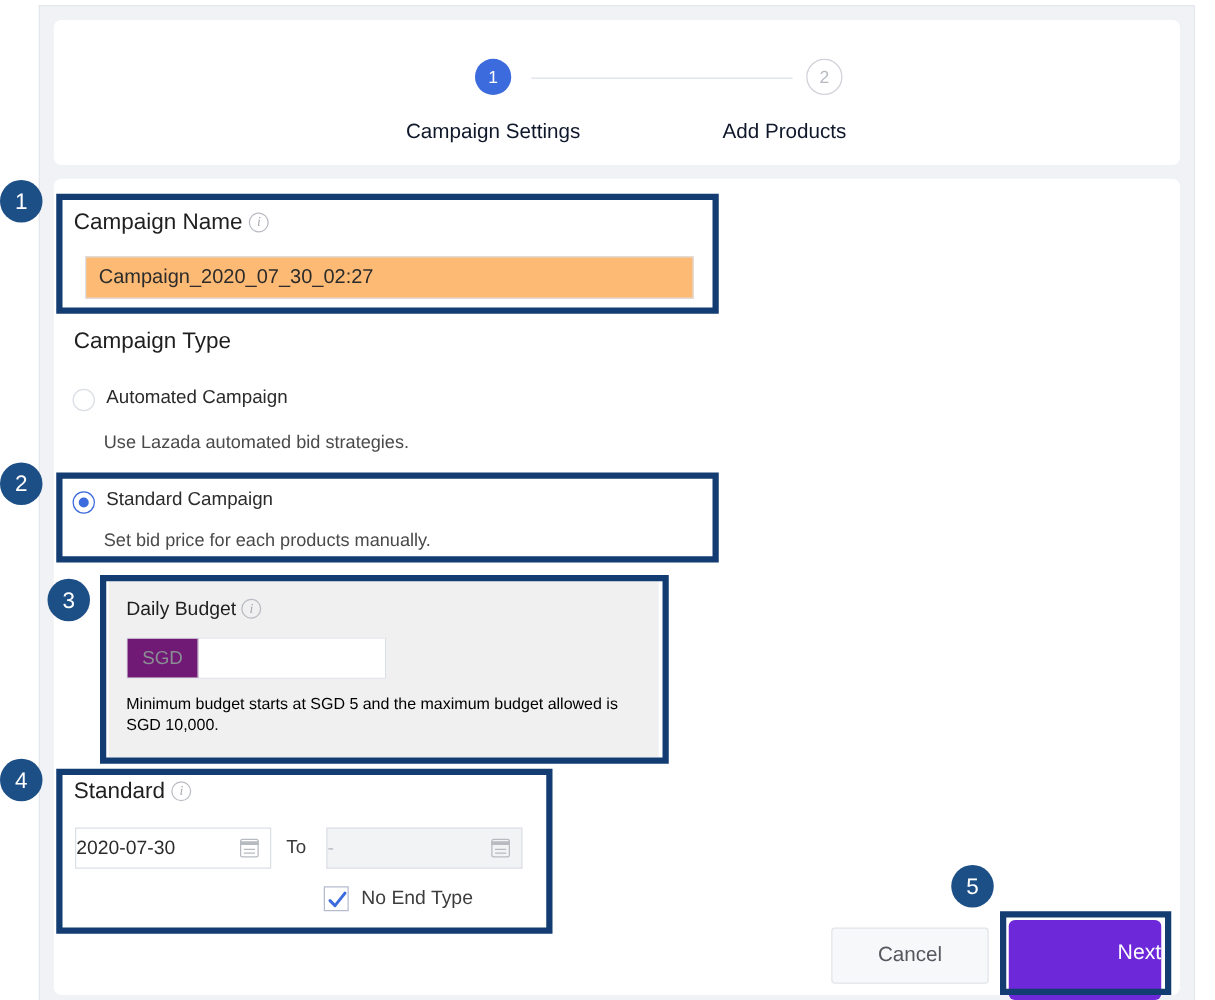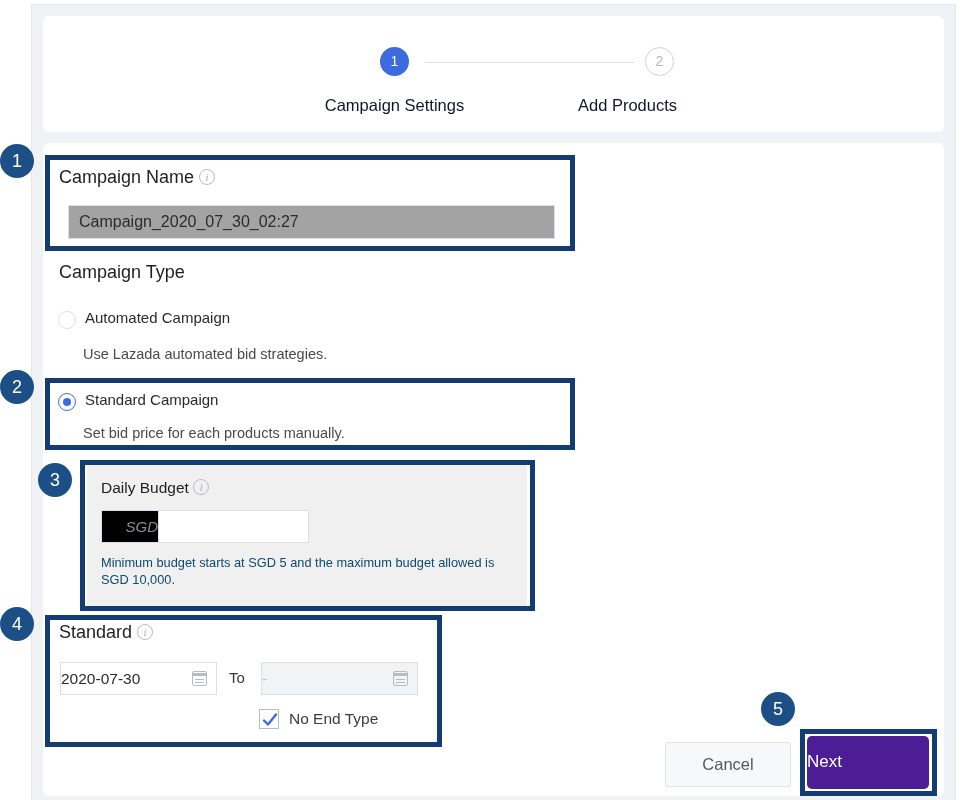--- a/index.html
+++ b/index.html
@@ -118,21 +118,21 @@
 
   
   .cn-title {
     position: absolute;
     left: 59px; top: 167px;
   }
   .cn-input {
     position: absolute;
     left: 68px; top: 205px;
     width: 487px; height: 34px;
-    background: #a3a3a3;
+    background: #fdba74;
     border: 1px solid #dcdfe6;
     font-size: 16px;
     color: #2b2b2b;
     padding: 0 10px;
     line-height: 32px;
     white-space: nowrap;
     overflow: hidden;
   }
 
   
@@ -189,42 +189,41 @@
   .db-field {
     position: absolute;
     left: 101px; top: 510px;
     width: 208px; height: 33px;
     display: flex;
     border: 1px solid #dcdfe6;
     background: #ffffff;
   }
   .db-prefix {
     width: 57px;
-    background: #000000;
+    background: #701a75;
     border-right: 1px solid #dcdfe6;
     font-size: 15px;
     color: #8a8d93;
     line-height: 31px;
-    text-align: right;
-    font-style: italic;
+    text-align: center;
   }
   .db-value {
     flex: 1;
     background: #ffffff;
     font-size: 15px;
     color: #2b2b2b;
     line-height: 31px;
     padding: 0 8px;
   }
   .db-help {
     position: absolute;
     left: 101px; top: 554px;
     width: 420px;
     font-size: 12.8px;
-    color: #0c4a6e;
+    color: #000000;
     line-height: 17px;
   }
 
   
   .dur-title { position: absolute; left: 59px; top: 622px; }
   .date-input {
     position: absolute;
     height: 33px;
     border: 1px solid #dcdfe6;
     background: #ffffff;
@@ -291,27 +290,27 @@
     border: 1px solid #e1e3e8;
     border-radius: 3px;
     font-size: 16.5px;
     color: #55585e;
     line-height: 43px;
     text-align: center;
   }
   .btn-next {
     position: absolute;
     left: 807px; top: 736px;
-    width: 122px; height: 53px;
-    background: #4c1d95;
+    width: 122px; height: 64px;
+    background: #6d28d9;
     border-radius: 5px;
     font-size: 17px;
     color: #ffffff;
     line-height: 52px;
-    text-align: left;
+    text-align: right;
   }
 
   
   .anno-box {
     position: absolute;
     border: 5px solid #123c72;
     pointer-events: none;
   }
   .ab1 { left: 45px;  top: 155px; width: 530px; height: 96px; }
   .ab2 { left: 45px;  top: 378px; width: 530px; height: 72px; }

